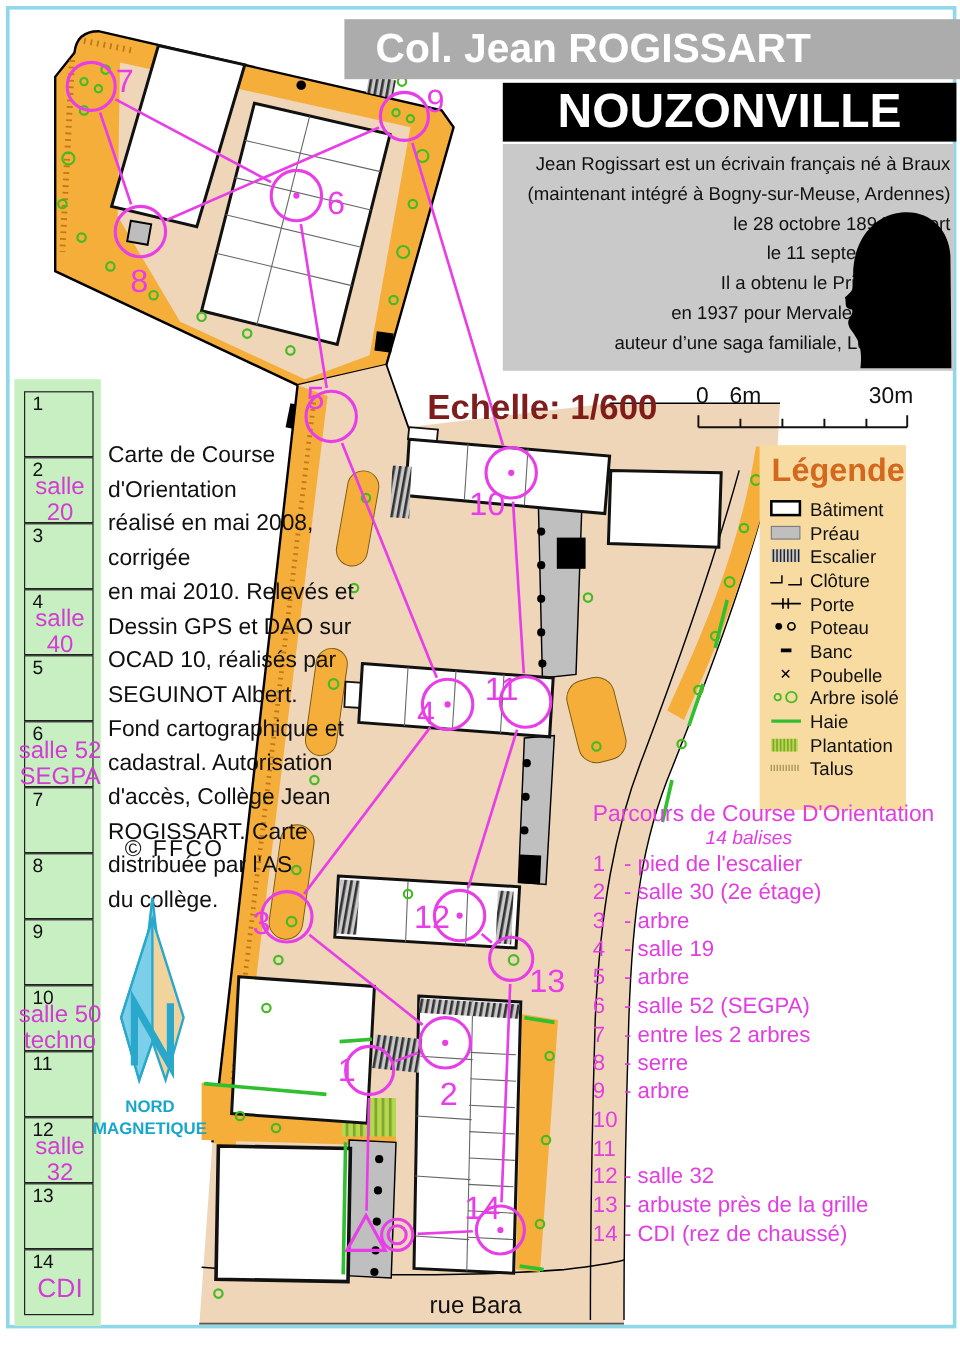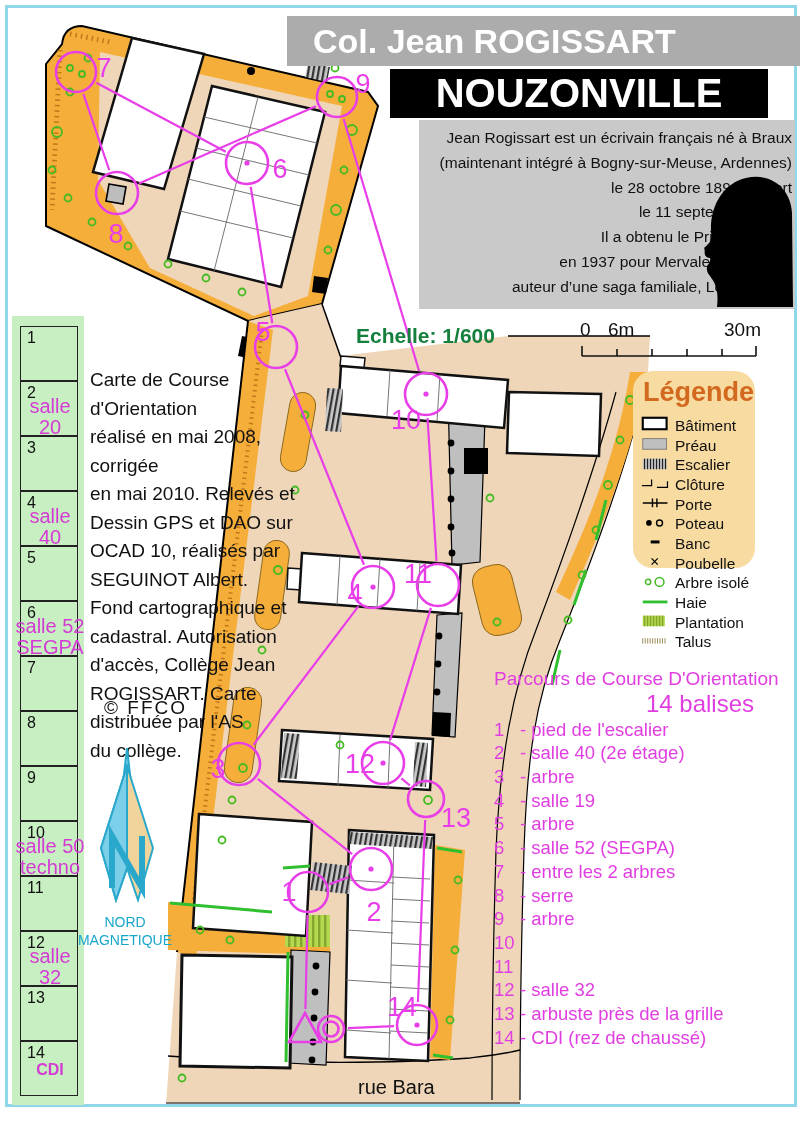--- a/index.html
+++ b/index.html
@@ -6,54 +6,54 @@
   body{width:800px;height:1138px;position:relative;overflow:hidden;
        font-family:"Liberation Sans",sans-serif;}
   .abs{position:absolute;}
   #frame{left:5px;top:5px;width:786px;height:1096px;border:3px solid #8FD8EA;z-index:1;pointer-events:none;}
   #map-svg{left:0;top:0;z-index:0;}
   .overlay{z-index:2;}
 
   #banner-school{left:287px;top:16px;width:567px;height:50px;background:#ACACAC;
      color:#fff;font-weight:bold;font-size:34px;line-height:50px;padding-left:26px;
      box-sizing:border-box;white-space:nowrap;}
-  #banner-city{left:390px;top:69px;width:378px;height:49px;background:#000;
+  #banner-city{left:419px;top:69px;width:378px;height:49px;background:#000;
      color:#fff;font-weight:bold;font-size:40px;line-height:49px;text-align:center;}
   #bio-box{left:419px;top:120px;width:376px;height:189px;background:#C9C9C9;text-align:right;}
   #bio-text{position:absolute;left:13px;top:6px;width:360px;font-size:15.5px;line-height:1.6;
      color:#111;white-space:pre-line;}
   #bio-sil{position:absolute;right:2px;bottom:2px;}
 
-  #echelle{left:356px;top:324px;font-size:21px;font-weight:bold;color:#15803d;}
+  #echelle{left:356px;top:324px;font-size:29px;font-weight:bold;color:#7f1d1d;}
   #scalebar{left:578px;top:320px;}
   #scalebar text{font-size:19px;fill:#111;}
 
-  #legend-box{left:633px;top:371px;width:122px;height:197px;background:#F8DBA0;box-sizing:border-box;padding:4px 0 0 8px;border-radius:20px;}
+  #legend-box{left:633px;top:371px;width:122px;height:304px;background:#F8DBA0;box-sizing:border-box;padding:4px 0 0 8px;}
   #legend-title{font-size:27px;font-weight:bold;color:#D2691E;margin:2px 0 8px 2px;}
   .lg-row{display:flex;align-items:center;height:19.7px;}
   .lg-icon{width:34px;flex:0 0 34px;}
   .lg-label{font-size:15.5px;color:#111;white-space:nowrap;}
 
   #sidebar{left:12px;top:316px;width:72px;height:789px;background:#C8EFC2;}
   .sb-cell{position:absolute;left:8px;width:58px;height:55px;border:1.5px solid #222;
      box-sizing:border-box;margin-top:-1.5px;}
   .sb-num{position:absolute;left:6px;top:2px;font-size:16px;color:#111;}
   .sb-label{position:absolute;left:-14px;width:86px;top:14px;text-align:center;
      font-size:20px;line-height:1.05;color:#D43BD4;white-space:pre-line;}
 
   #credits{left:90px;top:366px;width:210px;font-size:19px;line-height:1.5;color:#111;white-space:pre-line;}
   #ffco{left:104px;top:697px;font-size:19px;color:#111;letter-spacing:2px;}
 
   #compass{left:86px;top:748px;}
   #compass-label{left:62px;top:913px;width:126px;text-align:center;font-size:14px;
-     font-weight:normal;color:#17A7CB;line-height:1.3;white-space:pre-line;}
+     font-weight:bold;color:#17A7CB;line-height:1.3;white-space:pre-line;}
 
   #course-panel{left:494px;top:668px;width:302px;color:#E13EE1;}
   #course-title{font-size:19px;line-height:1.15;}
-  #course-sub{font-size:24px;text-align:right;width:260px;}
+  #course-sub{font-size:16px;text-align:center;width:260px;font-style:italic;}
   .crs-row{display:flex;align-items:center;height:23.7px;font-size:18.5px;white-space:nowrap;}
   .crs-marker{flex:0 0 26px;}
   .crs-num{display:inline-block;min-width:26px;}
   svg text{font-family:"Liberation Sans",sans-serif;}
 </style>
 </head>
 <body>
 
 <svg id="map-svg" class="abs" width="800" height="1138" viewBox="0 0 800 1138">
   <defs>
@@ -483,21 +483,21 @@
     <div class="sb-cell" style="top: 616px;">
       <div class="sb-num">12</div>
       <div class="sb-label">salle
 32</div>
     </div>
     <div class="sb-cell" style="top: 671px;">
       <div class="sb-num">13</div>
     </div>
     <div class="sb-cell" style="top: 726px;">
       <div class="sb-num">14</div>
-      <div class="sb-label" style="top: 20px; font-size: 16px; font-weight: bold;">CDI</div>
+      <div class="sb-label" style="top: 20px; font-size: 22px;">CDI</div>
     </div>
   </div>
 
 <div id="credits" class="abs overlay">Carte de Course d'Orientation
 réalisé en mai 2008, corrigée
 en mai 2010. Relevés et
 Dessin GPS et DAO sur
 OCAD 10, réalisés par
 SEGUINOT Albert.
 Fond cartographique et
@@ -520,21 +520,21 @@
 <div id="course-panel" class="abs overlay">
   <div id="course-title">Parcours de Course D'Orientation</div>
   <div id="course-sub">14 balises</div>
   <div id="course-items">
       <div class="crs-row">
         <span class="crs-marker"><span class="crs-num">1</span></span>
         <span>- pied de l'escalier</span>
       </div>
       <div class="crs-row">
         <span class="crs-marker"><span class="crs-num">2</span></span>
-        <span>- salle 40 (2e étage)</span>
+        <span>- salle 30 (2e étage)</span>
       </div>
       <div class="crs-row">
         <span class="crs-marker"><span class="crs-num">3</span></span>
         <span>- arbre</span>
       </div>
       <div class="crs-row">
         <span class="crs-marker"><span class="crs-num">4</span></span>
         <span>- salle 19</span>
       </div>
       <div class="crs-row">

